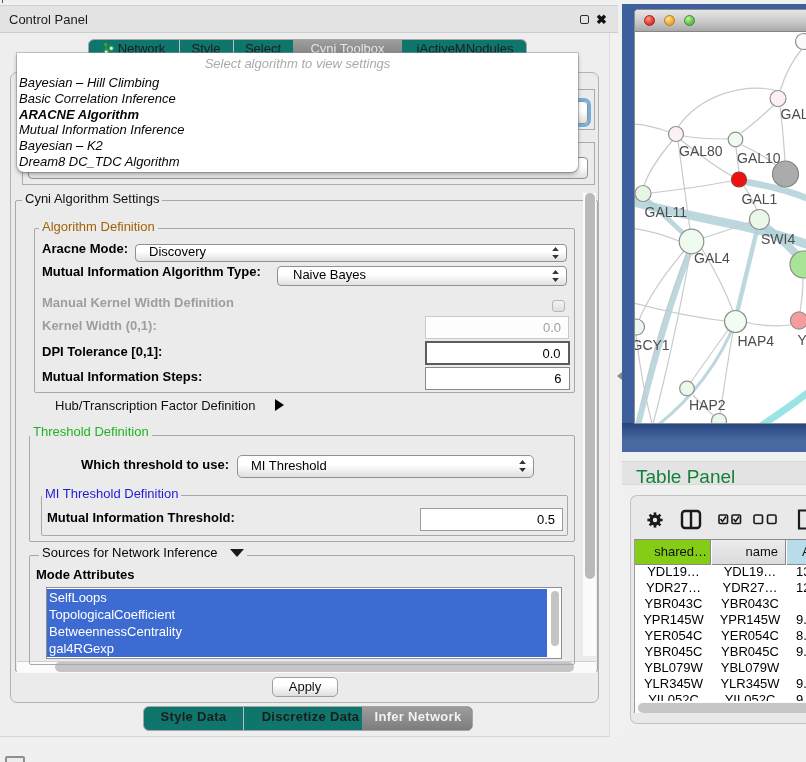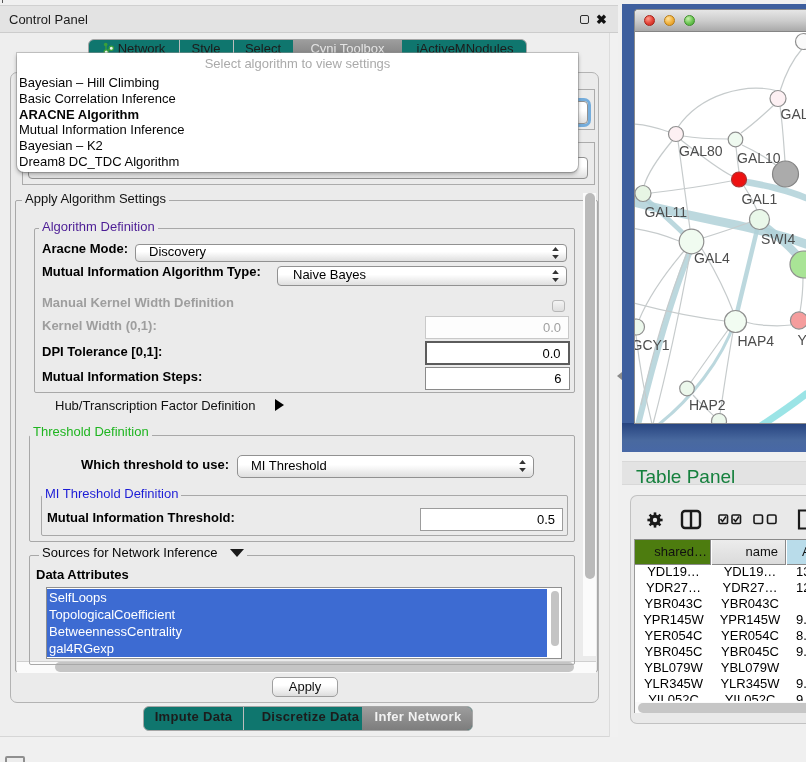--- a/index.html
+++ b/index.html
@@ -38,21 +38,21 @@
 .grp { position:absolute; border:1px solid #a8a8a8; border-radius:2px; }
 .glabel { position:absolute; background:#ebebeb; font-size:13px; line-height:14px; padding:0 3px; white-space:nowrap; }
 .lbl { position:absolute; font-size:13px; line-height:14px; color:#000; font-weight:bold; white-space:nowrap; }
 .lbl.gray { color:#9e9e9e; }
 .field { position:absolute; background:#ffffff; font-size:13px; color:#000; text-align:right; }
 .field span { position:absolute; right:7px; top:50%; transform:translateY(-50%); }
 
 #popup { left:17px; top:52.5px; width:561px; height:119px; background:#ffffff;
   border-radius:0 0 7px 7px; box-shadow:0 2px 4px rgba(0,0,0,0.35), 0 0 0 1px rgba(160,160,160,0.5);
   font-size:13px; color:#050505; }
-#popup .pi { position:absolute; left:2px; white-space:nowrap; }
+#popup .pi { position:absolute; left:2px; white-space:nowrap;font-style:italic; }
 #popup .prompt { left:0; width:100%; text-align:center; color:#aaaaaa; }
 
 .sbtrack { position:absolute; background:#fbfbfb; }
 .sbthumb { position:absolute; background:#bababa; border-radius:6px; }
 
 #attrlist { left:35px; top:513.5px; width:516px; height:72px; background:#ffffff; border:1px solid #8f8f8f; }
 .bluerow { position:absolute; left:0px; width:500px; height:17px; background:#3d6bd2; color:#ffffff;
   font-size:13px; line-height:17px; padding-left:2px; white-space:nowrap; }
 
 #applybtn { left:261px; top:603.5px; width:66px; height:20px; border:1px solid #9f9f9f; border-radius:5px;
@@ -116,30 +116,30 @@
     </div>
 
     <div id="mainpanel" class="abs">
 
       <div class="bbox" style="left:11px;top:16px;width:573px;height:41px;"></div>
       <div class="combo" style="left:17px;top:28px;width:560px;height:23px; box-shadow:0 0 0 3px rgba(88,158,216,0.8);"></div>
       <div class="bbox" style="left:11px;top:69px;width:573px;height:43px;"></div>
       <div class="combo" style="left:17px;top:84px;width:560px;height:22px;"></div>
 
       <div class="grp" style="left:4px;top:127px;width:583px;height:472px;"></div>
-      <div class="glabel" style="left:11px;top:118.5px;color:#111;">Apply Algorithm Settings</div>
+      <div class="glabel" style="left:11px;top:118.5px;color:#111;">Cyni Algorithm Settings</div>
 
       <div class="sbtrack" style="left:572px;top:120px;width:13px;height:463px;"></div>
       <div class="sbthumb" style="left:573.5px;top:120px;width:10.5px;height:386px;"></div>
 
       <div class="sbtrack" style="left:6px;top:587.5px;width:579px;height:12px;border-top:1px solid #cfcfcf;"></div>
       <div class="sbthumb" style="left:44px;top:588.5px;width:519px;height:10px;background:#c5c5c5;"></div>
 
       <div class="grp" style="left:23px;top:155px;width:541px;height:165px;"></div>
-      <div class="glabel" style="left:28px;top:146.5px;color:#4c1d95;">Algorithm Definition</div>
+      <div class="glabel" style="left:28px;top:146.5px;color:#a16207;">Algorithm Definition</div>
 
       <div class="lbl" style="left:31px;top:169px;">Aracne Mode:</div>
       <div class="combo" style="left:124px;top:170.5px;width:431.5px;height:18.5px;">
         <span class="txt">Discovery</span>
         <span class="arr">
             <svg width="9" height="14" viewBox="0 0 9 14">
               <path d="M1.2 5 L4.5 1 L7.8 5 Z" fill="#333"></path>
               <path d="M1.2 9 L4.5 13 L7.8 9 Z" fill="#333"></path>
             </svg>
           </span>
@@ -187,33 +187,33 @@
 
       <div class="grp" style="left:30px;top:422px;width:527px;height:40.5px;"></div>
       <div class="glabel" style="left:31px;top:414px;color:#1d1dd6;">MI Threshold Definition</div>
       <div class="lbl" style="left:36px;top:437.5px;">Mutual Information Threshold:</div>
       <div class="field" style="left:408.5px;top:435px;width:143.5px;height:22.5px;border:1px solid #9c9c9c;">
           <span>0.5</span>
         </div>
 
       <div class="grp" style="left:18px;top:482px;width:545.5px;height:110px;"></div>
       <div class="glabel" style="left:28px;top:473px;color:#050505;">Sources for Network Inference <span style="display:inline-block;width:0;height:0;border-top:8px solid #1a1a1a;border-left:7px solid transparent;border-right:7px solid transparent;margin-left:9px;"></span></div>
-      <div class="lbl" style="left:25px;top:494.5px;">Data Attributes</div>
+      <div class="lbl" style="left:25px;top:494.5px;">Mode Attributes</div>
       <div id="attrlist" class="abs">
         <div class="bluerow" style="top:1px;">SelfLoops</div>
         <div class="bluerow" style="top:18px;">TopologicalCoefficient</div>
         <div class="bluerow" style="top:35px;">BetweennessCentrality</div>
         <div class="bluerow" style="top:52px;">gal4RGexp</div>
         <div class="sbthumb" style="left:504px;top:3px;width:8px;height:55px;background:#c4c4c4;"></div>
       </div>
       <div id="applybtn" class="abs">Apply</div>
     </div>
 
     <div id="bottabs" class="seg">
-      <div class="it" style="left:0;width:99px;">Impute Data</div>
+      <div class="it" style="left:0;width:99px;">Style Data</div>
       <div class="sep" style="left:99px;"></div>
       <div class="it" style="left:99px;width:119px;padding-left:16px;">Discretize Data</div>
       <div class="it sel" style="left:218px;width:112px;">Infer Network</div>
     </div>
   </div>
 
   <div id="popup" class="abs">
     <div class="pi prompt" style="top:3.5px;">Select algorithm to view settings</div>
     <div class="pi" style="top:22.5px;">Bayesian – Hill Climbing</div>
     <div class="pi" style="top:38.5px;">Basic Correlation Inference</div>
@@ -339,21 +339,21 @@
 
       <g fill="none" stroke="#1a1a1a" stroke-width="1.6">
         <rect x="108" y="6" width="8.5" height="8.5" rx="1.5"></rect>
         <rect x="121.5" y="6" width="8.5" height="8.5" rx="1.5"></rect>
       </g>
 
       <path d="M 153 1.5 h 10 l 5 5 v 13 h -15 z" fill="none" stroke="#1a1a1a" stroke-width="2.2"></path>
     </svg>
 
     <div id="tbl" class="abs">
-      <div class="hcell" style="left:0;width:76px;background:#4d7c0f;text-align:right;padding-right:3px;">shared…</div>
+      <div class="hcell" style="left:0;width:76px;background:#84cc16;text-align:right;padding-right:3px;">shared…</div>
       <div class="hcell" style="left:77px;width:74px;background:linear-gradient(#ececec,#dbdbdb);text-align:right;padding-right:7px;">name</div>
       <div class="hcell" style="left:152px;width:40px;background:#b9dcea;text-align:left;padding-left:15px;">A</div>
       <div class="abs" style="left:0;top:24px;width:173px;height:137px;overflow:hidden;">
         <div class="trow" style="top:0px;">
             <span class="c1">YDL19…</span>
             <span class="c2">YDL19…</span>
             <span class="c3">13</span>
           </div>
         <div class="trow" style="top:16px;">
             <span class="c1">YDR27…</span>

